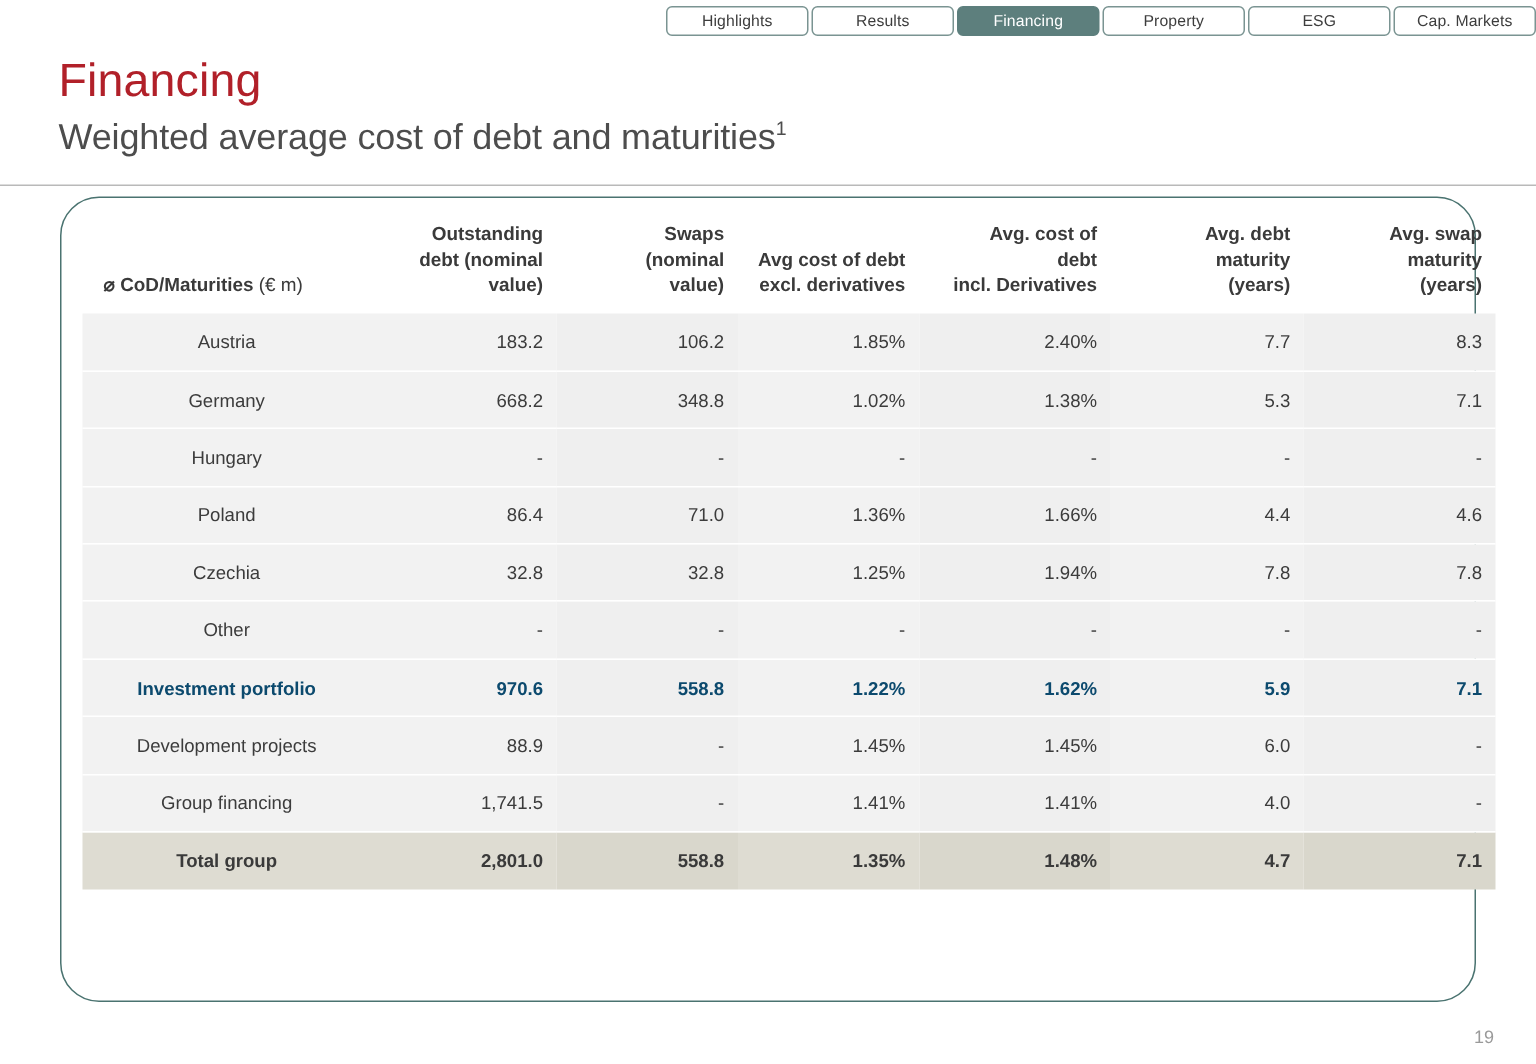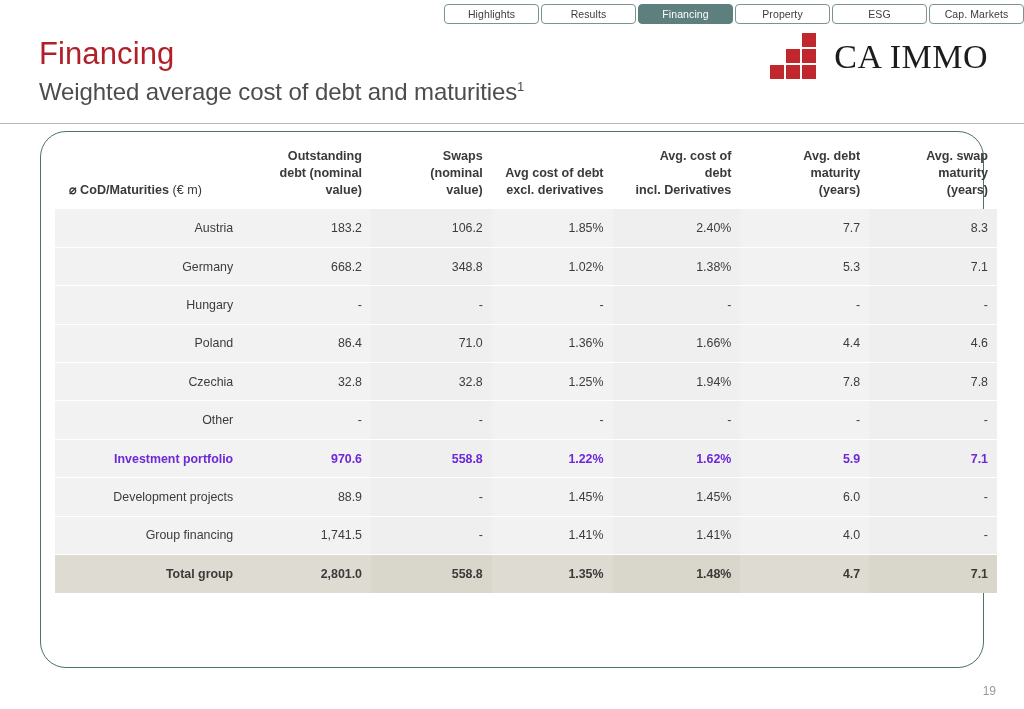--- a/index.html
+++ b/index.html
@@ -168,27 +168,27 @@
     font-size: 12.4px;
     color: #3c3c3c;
     height: 38.4px;
     padding: 0 9px;
     text-align: right;
     border-bottom: 1.5px solid #ffffff;
     background: #f2f2f2;
     white-space: nowrap;
   }
   .tbl tbody td.lbl {
-    text-align: right;
+    text-align: center;
     padding-left: 14px;
     background: #f2f2f2;
   }
   .tbl tbody td.alt { background: #efefef; }
 
-  .tbl tbody tr.bold td { font-weight: bold; color: #6d28d9; }
+  .tbl tbody tr.bold td { font-weight: bold; color: #0c4a6e; }
 
   .tbl tbody tr.total td {
     background: #dedcd2;
     font-weight: bold;
     color: #3a3a3a;
     border-bottom: none;
   }
   .tbl tbody tr.total td.alt { background: #d9d7cc; }
 
   .sup2 {
@@ -230,31 +230,20 @@
       <div class="tab">Property</div>
       <div class="tab">ESG</div>
       <div class="tab">Cap. Markets</div>
     </div>
 
   <div class="title-main">Financing</div>
   <div class="title-sub">
     <span>Weighted average cost of debt and maturities</span><span class="sup">1</span>
   </div>
 
-  <div class="logo">
-    <div class="logo-mark">
-      <i class="b1"></i>
-        <i class="b2"></i>
-        <i class="b3"></i>
-        <i class="b4"></i>
-        <i class="b5"></i>
-        <i class="b6"></i>
-    </div>
-    <div class="logo-text">CA IMMO</div>
-  </div>
 
   <div class="divider"></div>
 
   <div class="panel">
     <table class="tbl">
       <colgroup>
         <col class="c0">
           <col class="c1">
           <col class="c2">
           <col class="c3">

